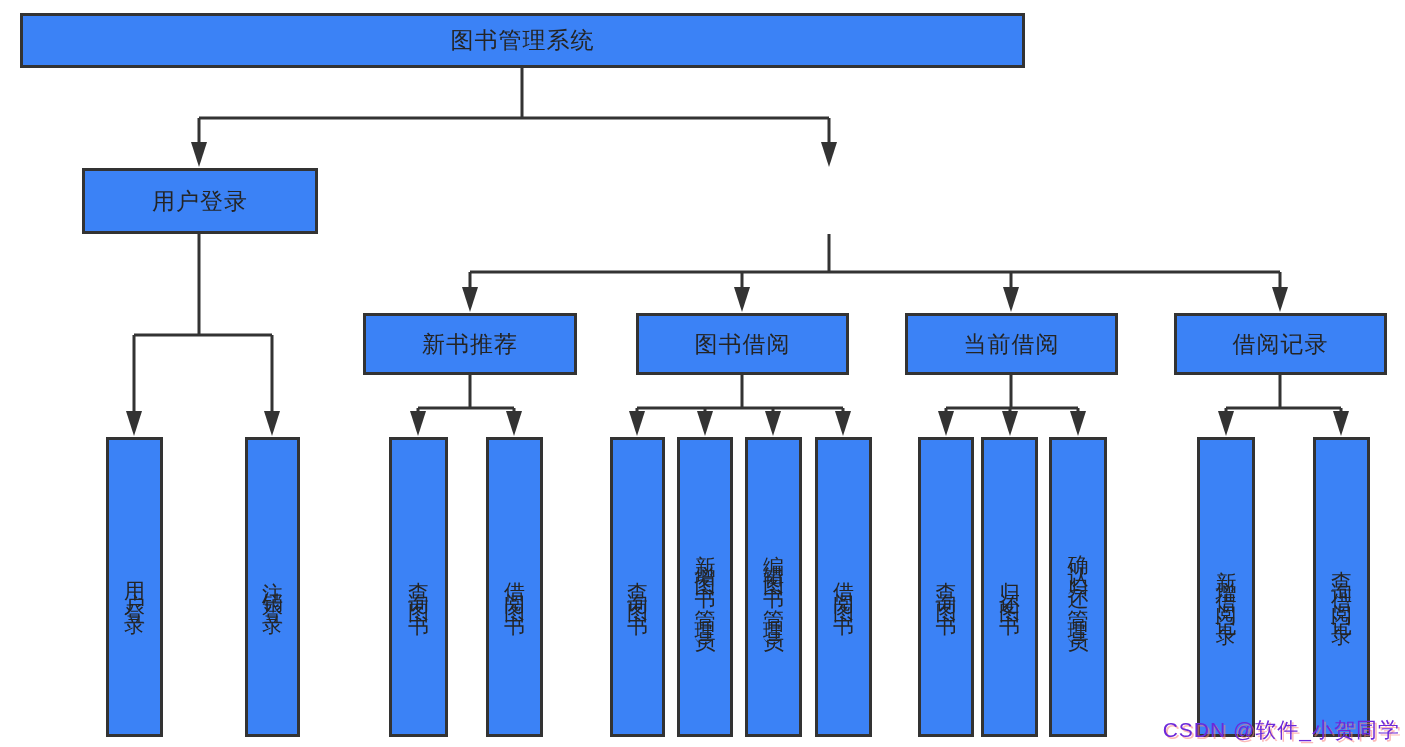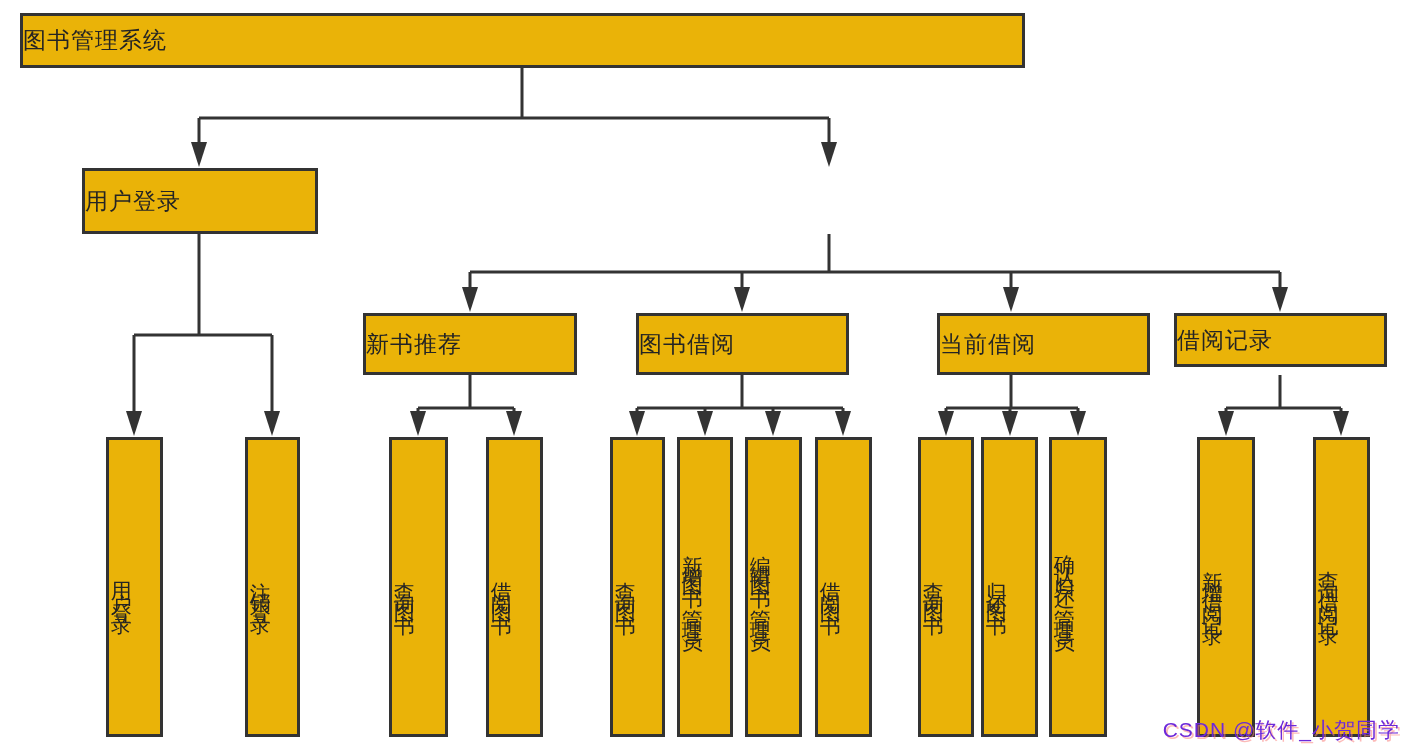--- a/index.html
+++ b/index.html
@@ -21,25 +21,25 @@
   }
   svg.wires path {
     stroke: #333333;
     stroke-width: 3;
     fill: none;
   }
   svg.wires polygon { fill: #333333; }
 
   .node {
     position: absolute;
-    background: #eab308;
+    background: #3b82f6;
     border: 3px solid #333333;
     display: flex;
     align-items: center;
-    justify-content: flex-start;
+    justify-content: center;
     color: #242424;
   }
   .hnode span {
     font-size: 23px;
     letter-spacing: 1px;
     white-space: nowrap;
   }
   .leaf span {
     writing-mode: vertical-rl;
     text-orientation: mixed;
@@ -117,24 +117,24 @@
   <div class="node hnode" style="left:82px; top:168px; width:236px; height:66px;">
     <span>用户登录</span>
   </div>
 
   <div class="node hnode" style="left:363px; top:313px; width:214px; height:62px;">
     <span>新书推荐</span>
   </div>
   <div class="node hnode" style="left:636px; top:313px; width:213px; height:62px;">
     <span>图书借阅</span>
   </div>
-  <div class="node hnode" style="left:905px; top:313px; width:213px; height:62px;margin-left:32px;">
+  <div class="node hnode" style="left:905px; top:313px; width:213px; height:62px;">
     <span>当前借阅</span>
   </div>
-  <div class="node hnode" style="left:1174px; top:313px; width:213px; height:54px;">
+  <div class="node hnode" style="left:1174px; top:313px; width:213px; height:62px;">
     <span>借阅记录</span>
   </div>
 
   <div class="node leaf" style="left:106px; top:437px; width:57px; height:300px;">
     <span>用户登录</span>
   </div>
   <div class="node leaf" style="left:245px; top:437px; width:55px; height:300px;">
     <span>注销登录</span>
   </div>
 

